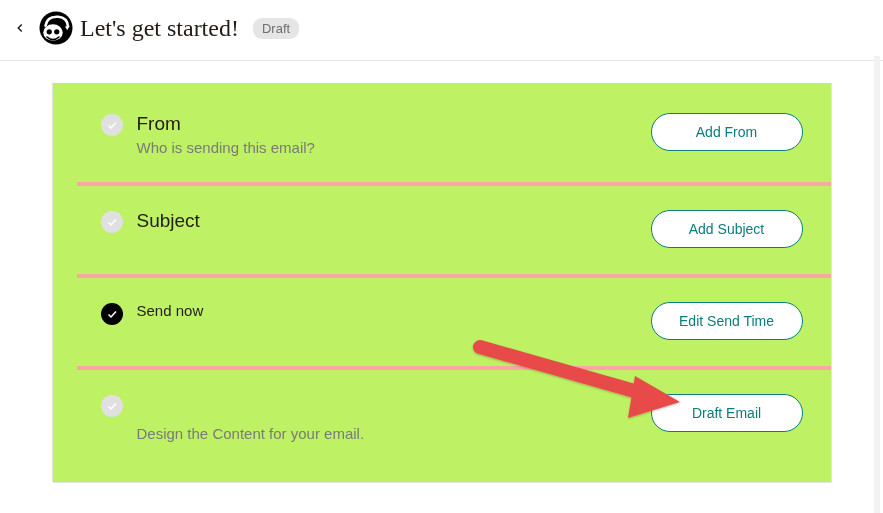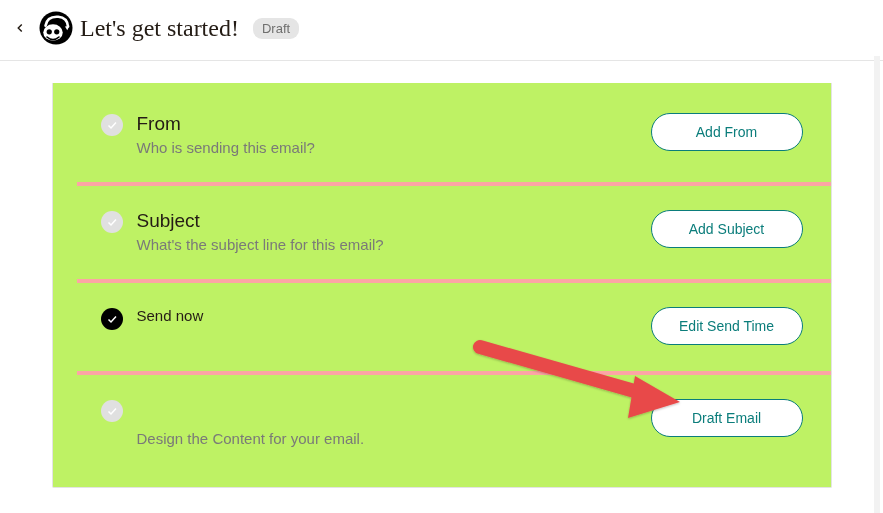--- a/index.html
+++ b/index.html
@@ -160,21 +160,20 @@
     </div>
 
     <div class="row">
       <div class="status-icon incomplete">
         <svg viewBox="0 0 24 24" fill="none" stroke="#fff" stroke-width="3">
             <polyline points="5 13 10 18 20 7"></polyline>
           </svg>
       </div>
       <div class="row-body">
         <div class="row-title">Subject</div>
-        <div class="row-sub">What's the subject line for this email?</div>
       </div>
       <div class="row-action">
         <button class="btn-outline">Add Subject</button>
       </div>
     </div>
 
     <div class="row">
       <div class="status-icon complete">
         <svg viewBox="0 0 24 24" fill="none" stroke="#fff" stroke-width="3">
             <polyline points="5 13 10 18 20 7"></polyline>

